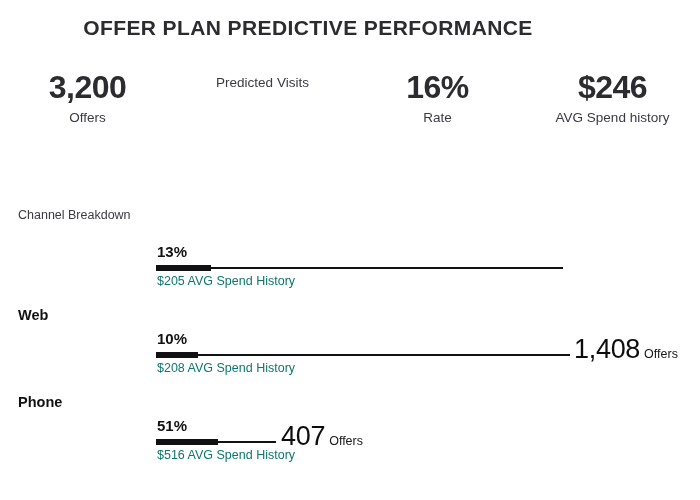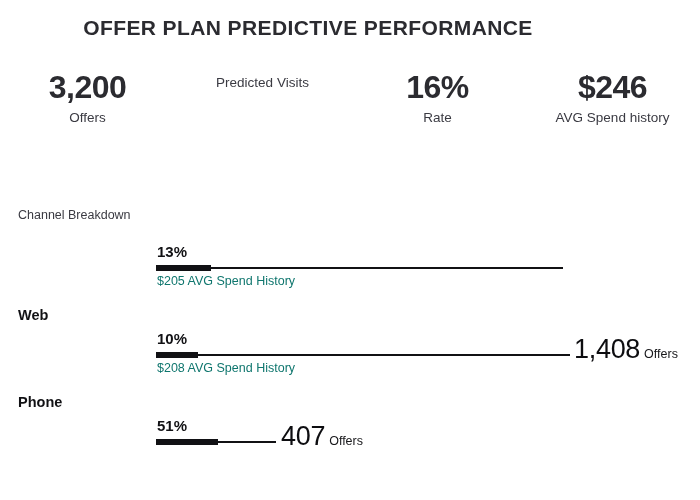--- a/index.html
+++ b/index.html
@@ -198,18 +198,19 @@
       <span class="offers-value">1,408</span><span class="offers-unit">Offers</span>
     </div>
   </div>
 
   <div class="row">
     <div class="pct">51%</div>
     <div class="track">
       <div class="track-line" style="width:120px"></div>
       <div class="track-fill" style="width:62px"></div>
     </div>
+    <div class="spend">$516 AVG Spend History</div>
     <div class="offers" style="left:281px">
       <span class="offers-value">407</span><span class="offers-unit">Offers</span>
     </div>
   </div>
 
 </div>
 
 </body></html>

